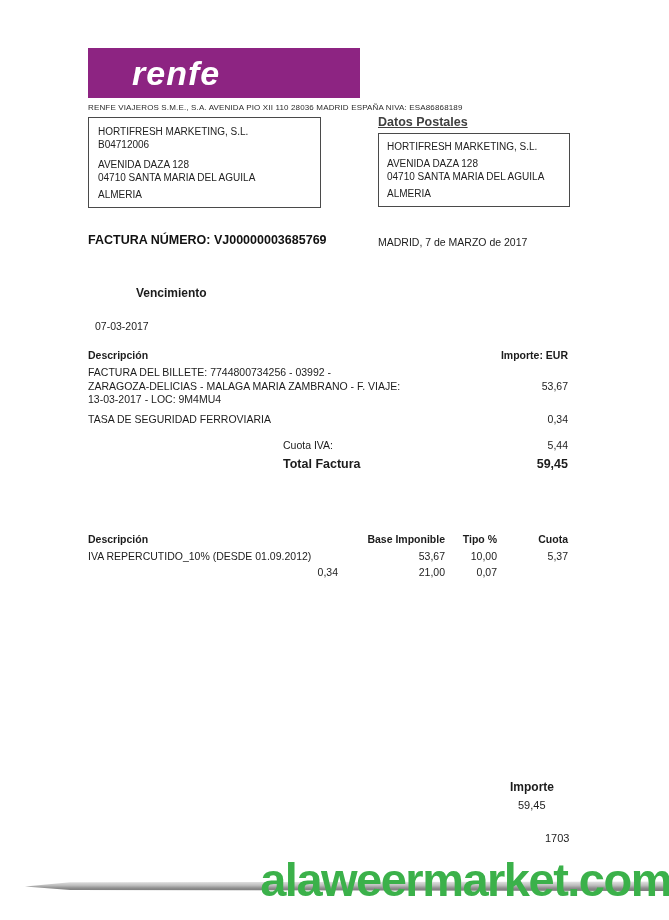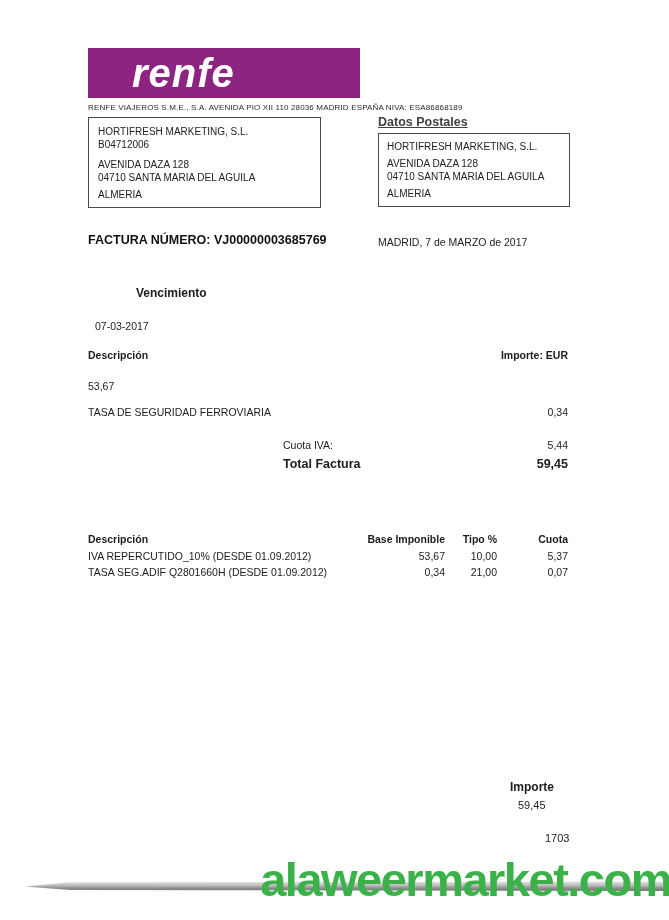--- a/index.html
+++ b/index.html
@@ -11,21 +11,21 @@
     color:#1c1c1c;
     overflow:hidden;
   }
   
   .logo-box{
     position:absolute;left:88px;top:48px;width:272px;height:50px;
     background:#8d2482;
   }
   .logo-text{
     position:absolute;left:44px;top:2px;
-    color:#ffffff;font-size:40px;font-weight:bold;font-style:italic;
+    color:#ffffff;font-size:34px;font-weight:bold;font-style:italic;
     letter-spacing:1px;line-height:46px;
   }
   .company-line{
     position:absolute;left:88px;top:103px;
     font-size:8px;color:#2a2a2a;letter-spacing:.15px;white-space:nowrap;
   }
   
   .addr-box{
     border:1px solid #4a4a4a;
     font-size:10px;line-height:13px;color:#222;
@@ -49,21 +49,21 @@
   }
   .venc-label{position:absolute;left:88px;top:286px;font-size:12px;font-weight:bold;margin-left:48px;}
   .venc-date{position:absolute;left:95px;top:300px;font-size:10.5px;margin-top:20px;}
   
   .details{position:absolute;left:88px;top:349px;width:480px;font-size:10.5px;}
   .details-header{display:flex;justify-content:space-between;font-weight:bold;margin-bottom:5px;}
   .item-row{display:flex;justify-content:space-between;}
   .item-desc{width:360px;line-height:13.5px;}
   .amount-col{text-align:right;}
   .amount-offset{margin-top:14px;}
-  .item-row2{margin-top:14px;}
+  .item-row2{margin-top:6px;}
   
   .totals{position:absolute;left:283px;top:437px;width:285px;font-size:10.5px;}
   .totals-row{display:flex;justify-content:space-between;line-height:17px;}
   .totals-row.total-final{font-weight:bold;font-size:12.5px;line-height:20px;}
   
   .tax-table{position:absolute;left:88px;top:531px;width:480px;font-size:10.5px;}
   .tax-row{display:grid;grid-template-columns:1fr 107px 52px 71px;line-height:16.5px;}
   .tax-row .num{text-align:right;}
   .tax-head{font-weight:bold;}
   
@@ -118,20 +118,25 @@
 
   <div class="venc-label">Vencimiento</div>
   <div class="venc-date">07-03-2017</div>
 
   <div class="details">
     <div class="details-header">
       <span>Descripción</span>
       <span>Importe: EUR</span>
     </div>
     <div class="item-row">
+      <div class="item-desc">
+        <div>FACTURA DEL BILLETE: 7744800734256 - 03992 -</div>
+        <div>ZARAGOZA-DELICIAS - MALAGA MARIA ZAMBRANO - F. VIAJE:</div>
+        <div>13-03-2017 - LOC: 9M4MU4</div>
+      </div>
       <div class="amount-col amount-offset">53,67</div>
     </div>
     <div class="item-row item-row2">
       <div class="item-desc">
         <div>TASA DE SEGURIDAD FERROVIARIA</div>
       </div>
       <div class="amount-col">0,34</div>
     </div>
   </div>
 
@@ -153,21 +158,20 @@
       <span class="num">Tipo %</span>
       <span class="num">Cuota</span>
     </div>
     <div class="tax-row">
       <span>IVA REPERCUTIDO_10% (DESDE 01.09.2012)</span>
       <span class="num">53,67</span>
       <span class="num">10,00</span>
       <span class="num">5,37</span>
     </div>
     <div class="tax-row">
-      <span>TASA SEG.ADIF Q2801660H (DESDE 01.09.2012)</span>
       <span class="num">0,34</span>
       <span class="num">21,00</span>
       <span class="num">0,07</span>
     </div>
   </div>
 
   <div class="importe-label">Importe</div>
   <div class="importe-value">59,45</div>
   <div class="page-number">1703</div>
 

